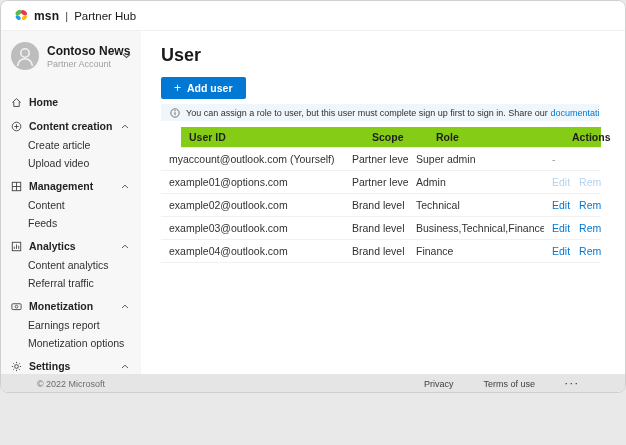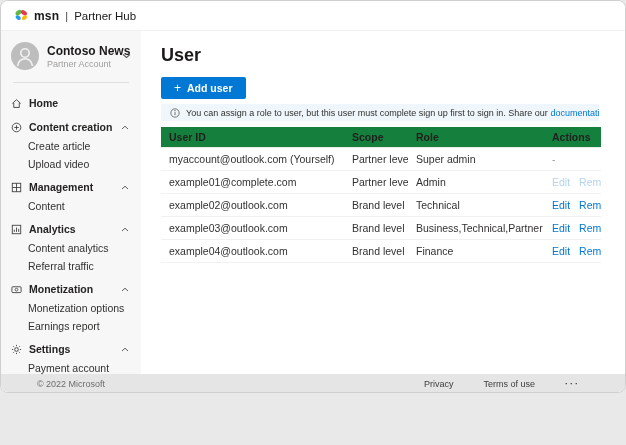--- a/index.html
+++ b/index.html
@@ -69,22 +69,23 @@
   }
   .info-banner a { color:#0078d4; text-decoration:none; }
   
   .user-table { margin-top:6px; width:440px; font-size:10.5px; }
   .t-row {
     display:grid; grid-template-columns:183px 64px 136px 57px;
     align-items:center; height:23px; background:#fff;
     border-bottom:1px solid #f1f1f1; color:#323130;
   }
   .t-head {
-    background:#15803d; height:21px; font-weight:700; color:#201f1e;
+    background:#84cc16; height:21px; font-weight:700; color:#201f1e;
     border-bottom:1px solid #ebebeb;
+    margin-left:20px;
   }
   .t-cell { padding-left:8px; white-space:nowrap; overflow:hidden; }
   .actions-cell { display:flex; gap:9px; }
   .link { color:#0078d4; text-decoration:none; cursor:pointer; }
   .link.disabled { color:#b3d3ef; cursor:default; }
   .dash { color:#9a9a9a; }
   
   .footer {
     position:absolute; left:0; right:0; bottom:0; height:18px;
     background:#e5e5e5; border-top:1px solid #e5e5e5;
@@ -178,20 +179,23 @@
           <span>Management</span>
           <span class="chev">
               <svg width="8" height="5" viewBox="0 0 8 5">
                 <polyline points="1,4 4,1.2 7,4" fill="none" stroke="#605e5c" stroke-width="1"></polyline>
               </svg>
             </span>
         </div>
         <div class="nav-item nav-sub">
             <span>Content</span>
           </div>
+        <div class="nav-item nav-sub">
+            <span>Feeds</span>
+          </div>
 
         <div class="nav-item nav-section">
           <span class="icon nav-icon">
             <svg width="11" height="11" viewBox="0 0 12 12">
                 <rect x="1.4" y="1.4" width="9.2" height="9.2" fill="none" stroke="#444" stroke-width="1"></rect>
                 <path d="M3.6 8.6 V6.2 M6 8.6 V3.8 M8.4 8.6 V5.2" stroke="#444" stroke-width="1"></path>
               </svg>
           </span>
           <span>Analytics</span>
           <span class="chev">
@@ -215,24 +219,24 @@
               </svg>
           </span>
           <span>Monetization</span>
           <span class="chev">
               <svg width="8" height="5" viewBox="0 0 8 5">
                 <polyline points="1,4 4,1.2 7,4" fill="none" stroke="#605e5c" stroke-width="1"></polyline>
               </svg>
             </span>
         </div>
         <div class="nav-item nav-sub">
+            <span>Earnings report</span>
+          </div>
+        <div class="nav-item nav-sub">
             <span>Monetization options</span>
-          </div>
-        <div class="nav-item nav-sub">
-            <span>Earnings report</span>
           </div>
         <div class="nav-item nav-section">
           <span class="icon nav-icon">
             <svg width="11" height="11" viewBox="0 0 12 12">
               <circle cx="6" cy="6" r="2" fill="none" stroke="#444" stroke-width="1"></circle>
               <g stroke="#444" stroke-width="1">
                   <path d="M6 1 V2.4 M6 9.6 V11 M1 6 H2.4 M9.6 6 H11 M2.5 2.5 L3.5 3.5 M8.5 8.5 L9.5 9.5 M9.5 2.5 L8.5 3.5 M3.5 8.5 L2.5 9.5"></path>
                 </g>
             </svg>
           </span>
@@ -290,21 +294,21 @@
         <div class="t-row">
           <div class="t-cell">myaccount@outlook.com (Yourself)</div>
           <div class="t-cell">Partner level</div>
           <div class="t-cell">Super admin</div>
           <div class="t-cell actions-cell">
               <span class="dash">-</span>
             </div>
         </div>
 
         <div class="t-row">
-          <div class="t-cell">example01@complete.com</div>
+          <div class="t-cell">example01@options.com</div>
           <div class="t-cell">Partner level</div>
           <div class="t-cell">Admin</div>
           <div class="t-cell actions-cell">
             <a class="link disabled">Edit</a>
             <a class="link disabled">Remove</a>
           </div>
         </div>
 
         <div class="t-row">
           <div class="t-cell">example02@outlook.com</div>
@@ -312,21 +316,21 @@
           <div class="t-cell">Technical</div>
           <div class="t-cell actions-cell">
             <a class="link">Edit</a>
             <a class="link">Remove</a>
           </div>
         </div>
 
         <div class="t-row">
           <div class="t-cell">example03@outlook.com</div>
           <div class="t-cell">Brand level</div>
-          <div class="t-cell">Business,Technical,Partner</div>
+          <div class="t-cell">Business,Technical,Finance</div>
           <div class="t-cell actions-cell">
             <a class="link">Edit</a>
             <a class="link">Remove</a>
           </div>
         </div>
 
         <div class="t-row">
           <div class="t-cell">example04@outlook.com</div>
           <div class="t-cell">Brand level</div>
           <div class="t-cell">Finance</div>

